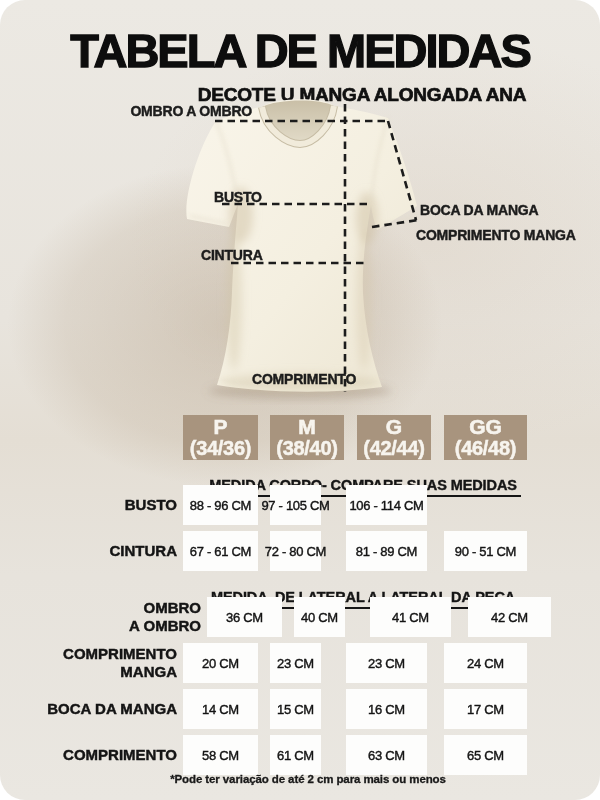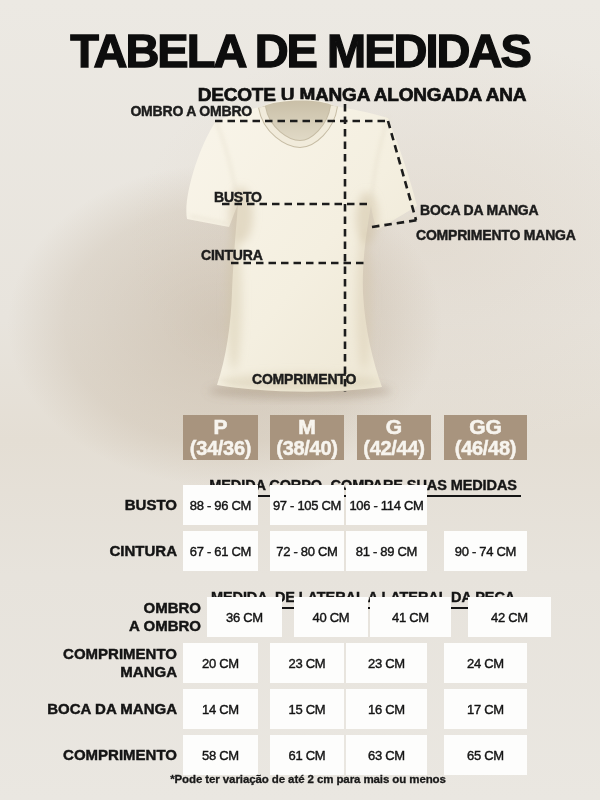--- a/index.html
+++ b/index.html
@@ -5,20 +5,21 @@
   html,body{margin:0;padding:0;}
   .page{
     position:relative;width:600px;height:800px;overflow:hidden;
     font-family:"Liberation Sans","DejaVu Sans",sans-serif;
     color:#1a1a1a;
     background-color:#e9e6e0;
     background-image:
       radial-gradient(290px 215px at 225px 325px, rgba(172,150,122,0.36), rgba(172,150,122,0.18) 55%, rgba(172,150,122,0) 75%),
       radial-gradient(430px 300px at 430px 240px, rgba(203,183,160,0.20), rgba(203,183,160,0) 70%),
       linear-gradient(180deg,#ece9e3 0%,#e8e4dd 40%,#e4ded4 55%,#e7e3dc 72%,#eae7e1 100%);
+    border-radius: 25px;
   }
   .title{
     position:absolute;top:26px;left:0;width:600px;text-align:center;
     font-size:47px;line-height:1.08;font-weight:900;color:#0d0d0d;
     letter-spacing:-2px;-webkit-text-stroke:1.3px #0d0d0d;
   }
   .subtitle{
     position:absolute;top:84px;left:0;width:600px;text-align:center;
     font-size:19px;font-weight:800;color:#111;
     transform:translateX(62px);letter-spacing:-0.2px;-webkit-text-stroke:0.7px #111;
@@ -50,21 +51,21 @@
     display:flex;align-items:center;justify-content:flex-end;
     font-size:15px;line-height:1.2;font-weight:800;text-align:right;
     white-space:pre-line;color:#141414;-webkit-text-stroke:0.45px #141414;
   }
   .cell{
     position:absolute;top:0;height:100%;background:#fdfdfc;
     display:flex;align-items:center;justify-content:center;
     font-size:13px;font-weight:400;letter-spacing:-0.3px;white-space:nowrap;
     color:#141414;-webkit-text-stroke:0.4px #141414;
   }
-  .c1{left:183px;width:75px;} .c2{left:270px;width:74px;}
+  .c1{left:183px;width:75px;} .c2{left:270px;width:51px;}
   .c3{left:346px;width:81px;} .c4{left:444px;width:83px;}
   .s1{left:183px;} .s2{left:270px;} .s3{left:357px;} .s4{left:444px;width:83px;}
   .sizebox.s1,.sizebox.s2,.sizebox.s3{width:75px;}
   .sizebox.s2,.sizebox.s3{width:74px;}
   .footnote{
     position:absolute;top:773px;left:0;width:600px;text-align:center;
     font-size:11.5px;font-weight:700;color:#191919;
     transform:translateX(8px);letter-spacing:-0.1px;-webkit-text-stroke:0.3px #191919;
   }
 </style>
@@ -179,21 +180,21 @@
     <div class="cell c1">88 - 96 CM</div>
     <div class="cell c2">97 - 105 CM</div>
     <div class="cell c3">106 - 114 CM</div>
   </div>
 
   <div class="trow" style="top:531px;">
     <div class="rowlabel">CINTURA</div>
     <div class="cell c1">67 - 61 CM</div>
     <div class="cell c2">72 - 80 CM</div>
     <div class="cell c3">81 - 89 CM</div>
-    <div class="cell c4">90 - 74 CM</div>
+    <div class="cell c4">90 - 51 CM</div>
   </div>
 
   <div class="secheading" style="top:573px;">
     <span>MEDIDA  DE LATERAL A LATERAL DA PEÇA</span>
   </div>
 
   <div class="trow" style="top:597px;margin-left:24px;">
     <div class="rowlabel">OMBRO
 A OMBRO</div>
     <div class="cell c1">36 CM</div>

